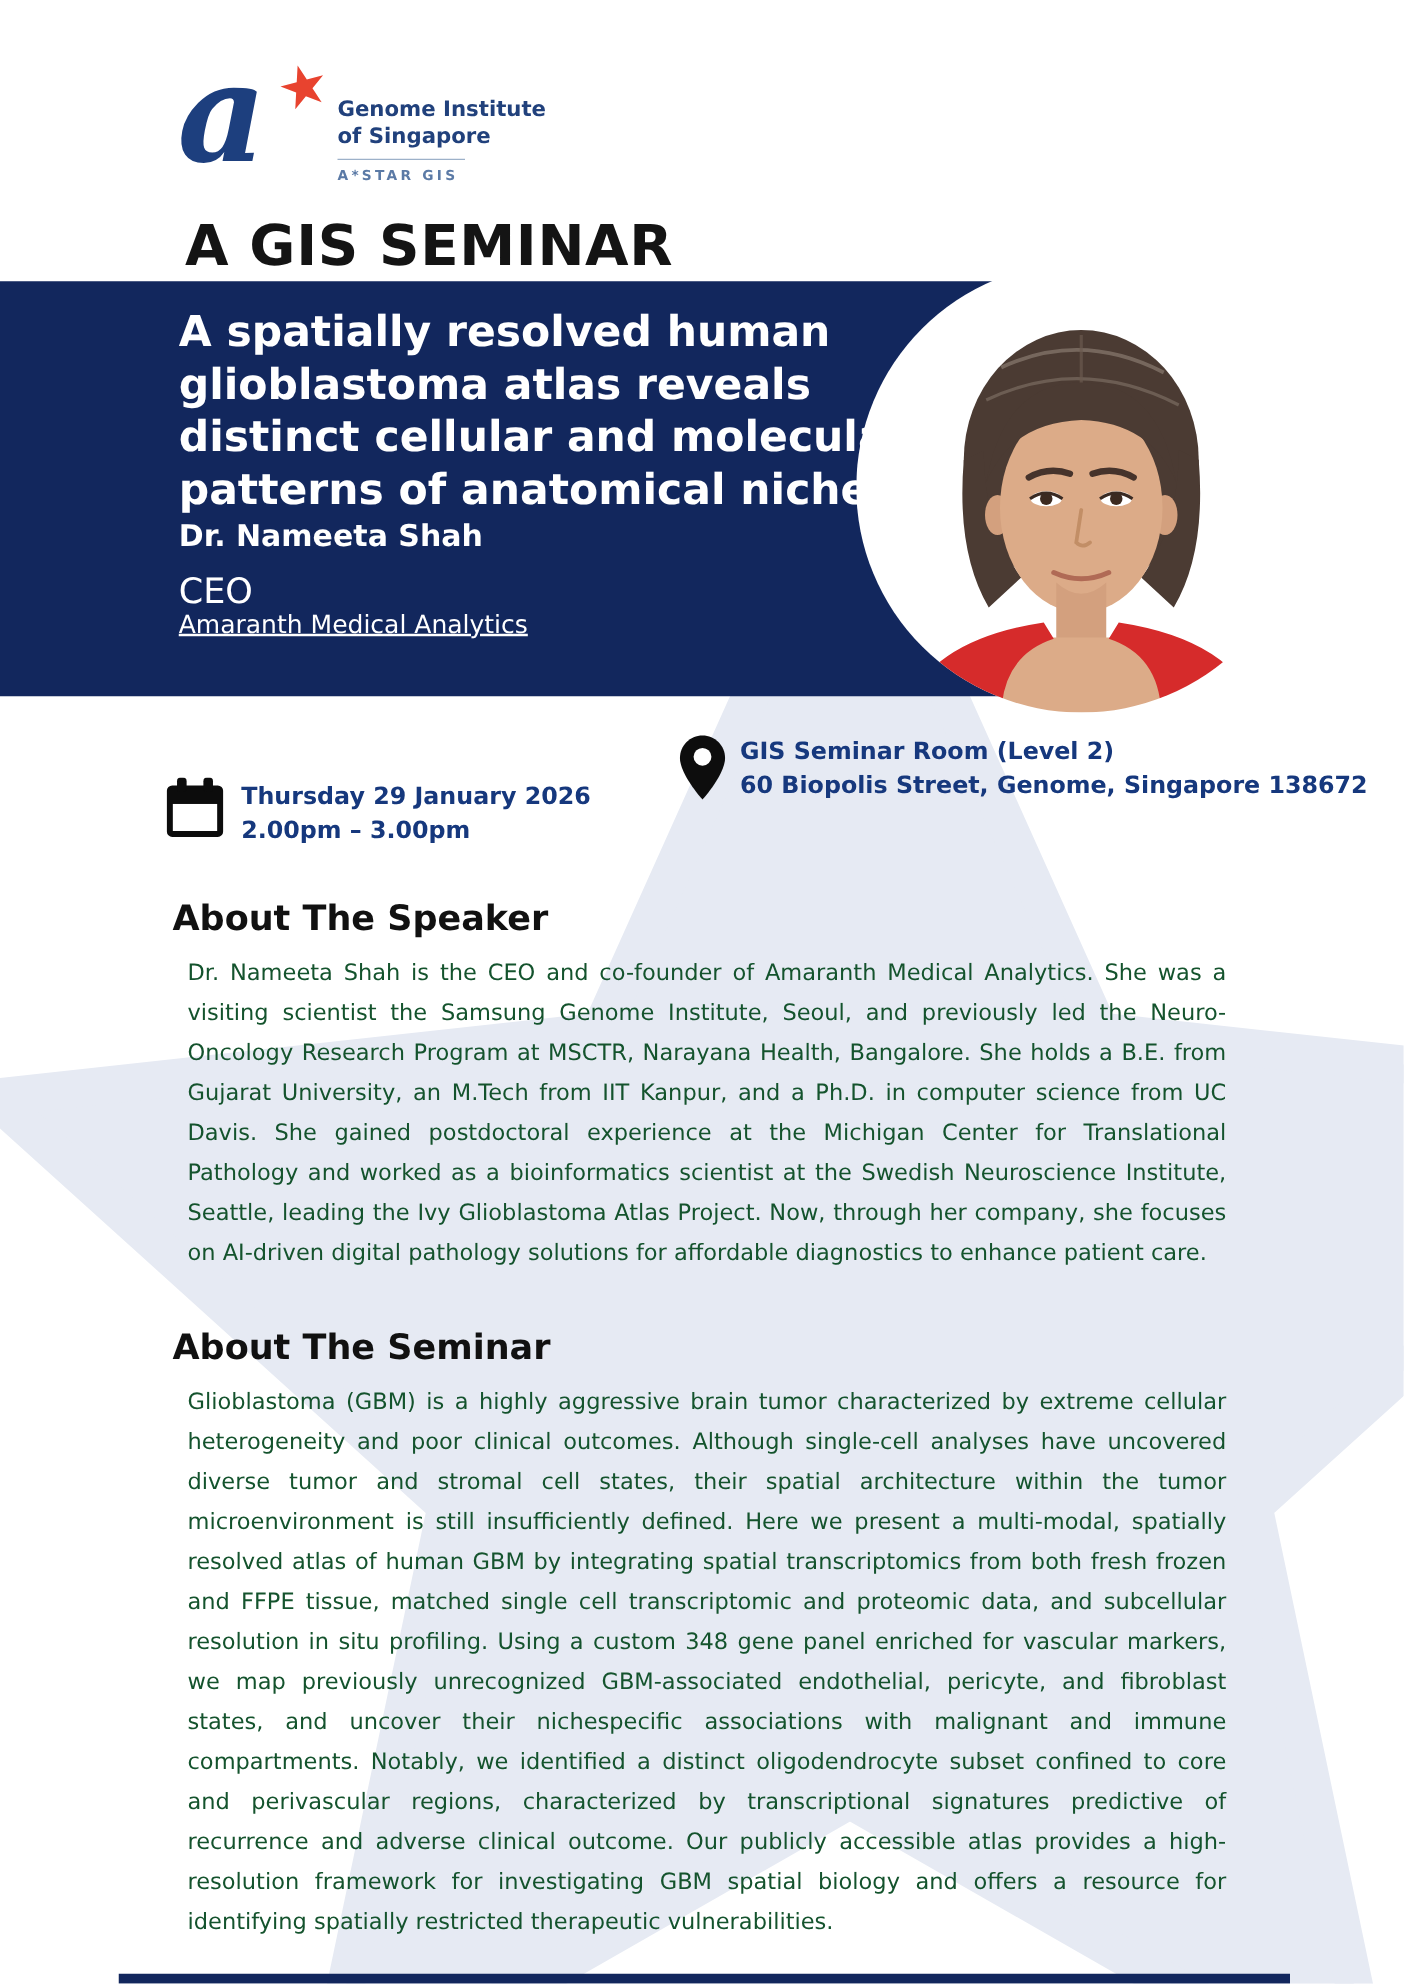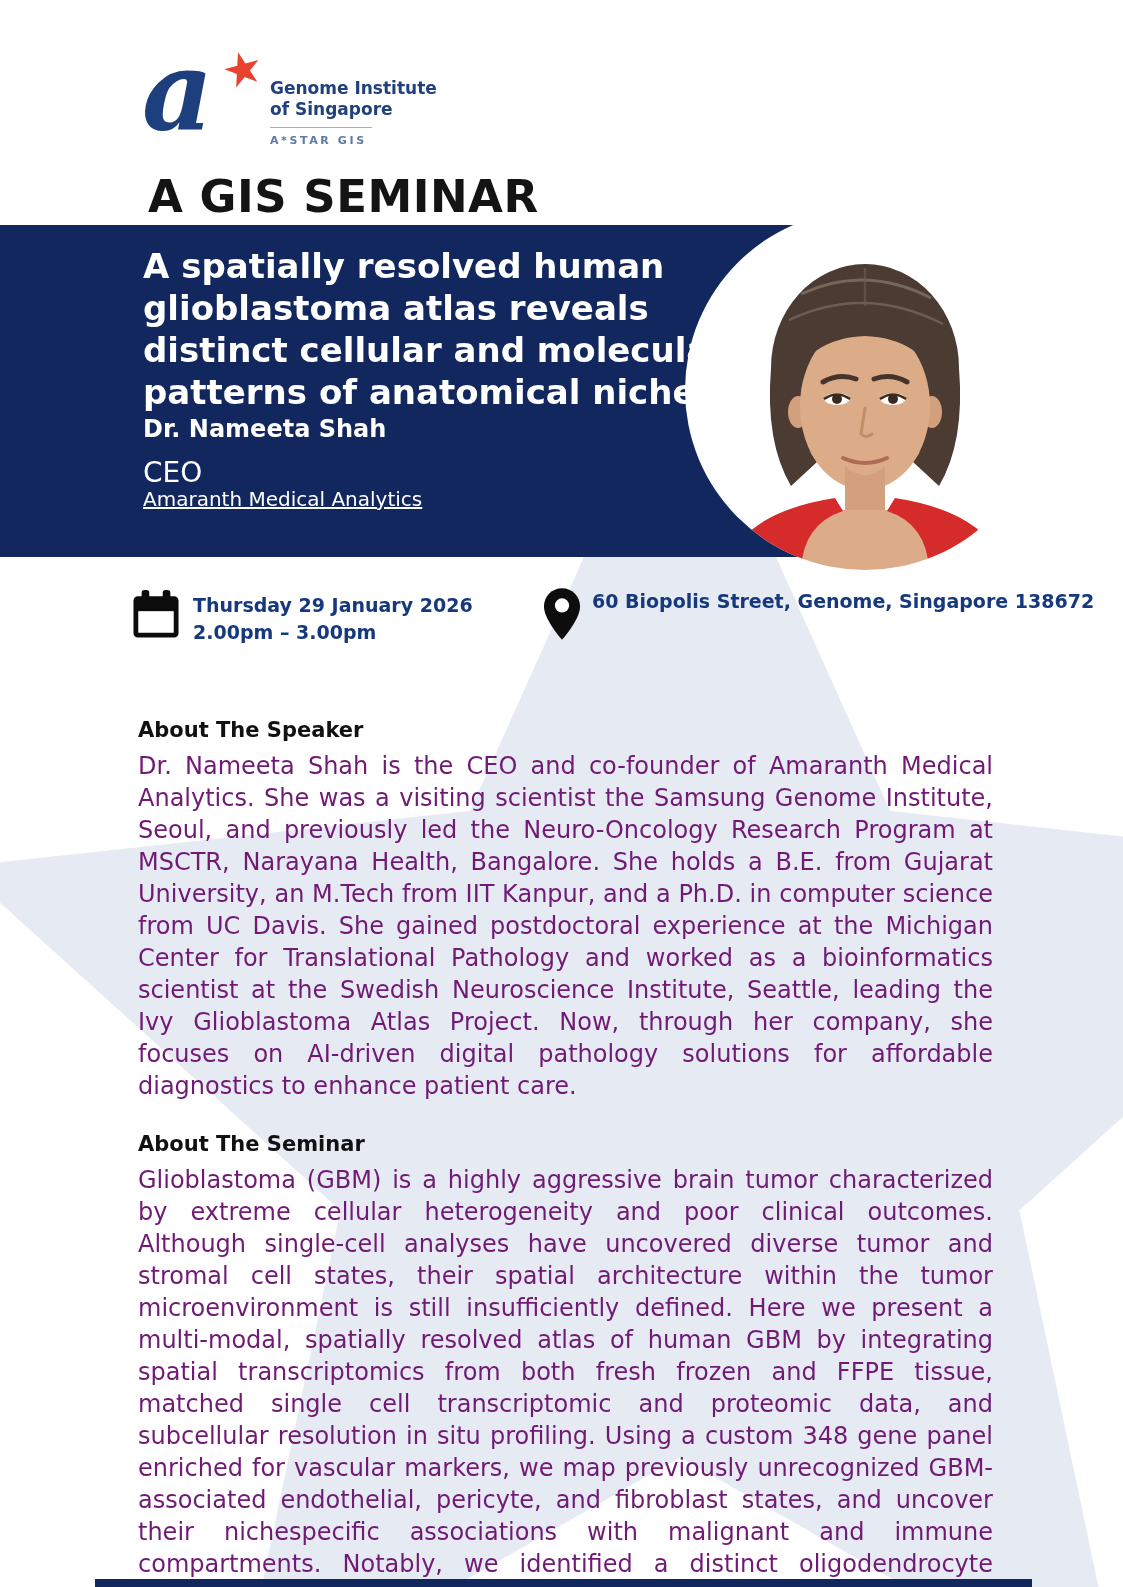--- a/index.html
+++ b/index.html
@@ -36,34 +36,34 @@
     position:absolute; left:0; top:225px; width:838px; height:332px;
     background:#12275d; z-index:2;
   }
   .banner-inner { position:absolute; left:143px; top:20px; width:584px; color:#ffffff; }
   .banner-title { font-size:34px; line-height:42px; font-weight:bold; }
   .speaker-name { margin-top:1px; font-size:24px; font-weight:bold; line-height:30px; }
   .speaker-role { font-size:28px; line-height:26px; margin-top:16px; }
   .speaker-org  { font-size:20px; line-height:26px;text-decoration:underline; }
   .photo { position:absolute; left:685px; top:210px; width:360px; height:360px; z-index:3; }
   
-  .event-date  { position:absolute; left:133px; top:590px; display:flex; gap:14px; z-index:1; }
+  .event-date  { position:absolute; left:133px; top:622px; display:flex; gap:14px; z-index:1; }
   .event-venue { position:absolute; left:543px; top:586px; display:flex; gap:11px; z-index:1; }
   .event-text { font-size:19px; font-weight:bold; color:#16387d; line-height:27px; padding-top:2px; }
   .cal-icon svg { display:block; }
   .pin-icon svg { display:block; }
   
   .content {
     position:absolute; left:138px; top:718px; width:855px; z-index:1;
     display:flex; flex-direction:column; gap:30px;
   }
-  .section-heading { font-size:21px; font-weight:bold; color:#111111; margin:0 0 8px 0; }
+  .section-heading { font-size:28px; font-weight:bold; color:#111111; margin:0 0 8px 0; }
   .section-body {
-    font-size:24px; line-height:32px; color:#701a75;
-    text-align:justify; margin:0;
+    font-size:18px; line-height:32px; color:#14532d;
+    text-align:justify; margin:12px;
   }
   
   .footer-bar {
     position:absolute; left:95px; top:1579px; width:937px; height:8px;
     background:#12275d; z-index:1;
   }
 </style>
 </head>
 <body>
 
@@ -152,20 +152,21 @@
   </div>
 
   <div class="event-venue">
     <span class="pin-icon">
       <svg width="38" height="56" viewBox="0 0 40 56" xmlns="http://www.w3.org/2000/svg">
         <path d="M20,1 C9.5,1 1,9.5 1,20 C1,34 20,55 20,55 C20,55 39,34 39,20 C39,9.5 30.5,1 20,1 Z" fill="#0d0d0d"></path>
         <circle cx="20" cy="19" r="7.5" fill="#ffffff"></circle>
       </svg>
     </span>
     <div class="event-text">
+      <div>GIS Seminar Room (Level 2)</div>
       <div>60 Biopolis Street, Genome, Singapore 138672</div>
     </div>
   </div>
 
   <div class="content">
     <div>
       <h2 class="section-heading">About The Speaker</h2>
       <p class="section-body">Dr. Nameeta Shah is the CEO and co-founder of Amaranth Medical Analytics. She was a visiting scientist the Samsung Genome Institute, Seoul, and previously led the Neuro-Oncology Research Program at MSCTR, Narayana Health, Bangalore. She holds a B.E. from Gujarat University, an M.Tech from IIT Kanpur, and a Ph.D. in computer science from UC Davis. She gained postdoctoral experience at the Michigan Center for Translational Pathology and worked as a bioinformatics scientist at the Swedish Neuroscience Institute, Seattle, leading the Ivy Glioblastoma Atlas Project. Now, through her company, she focuses on AI-driven digital pathology solutions for affordable diagnostics to enhance patient care.</p>
     </div>
     <div>

